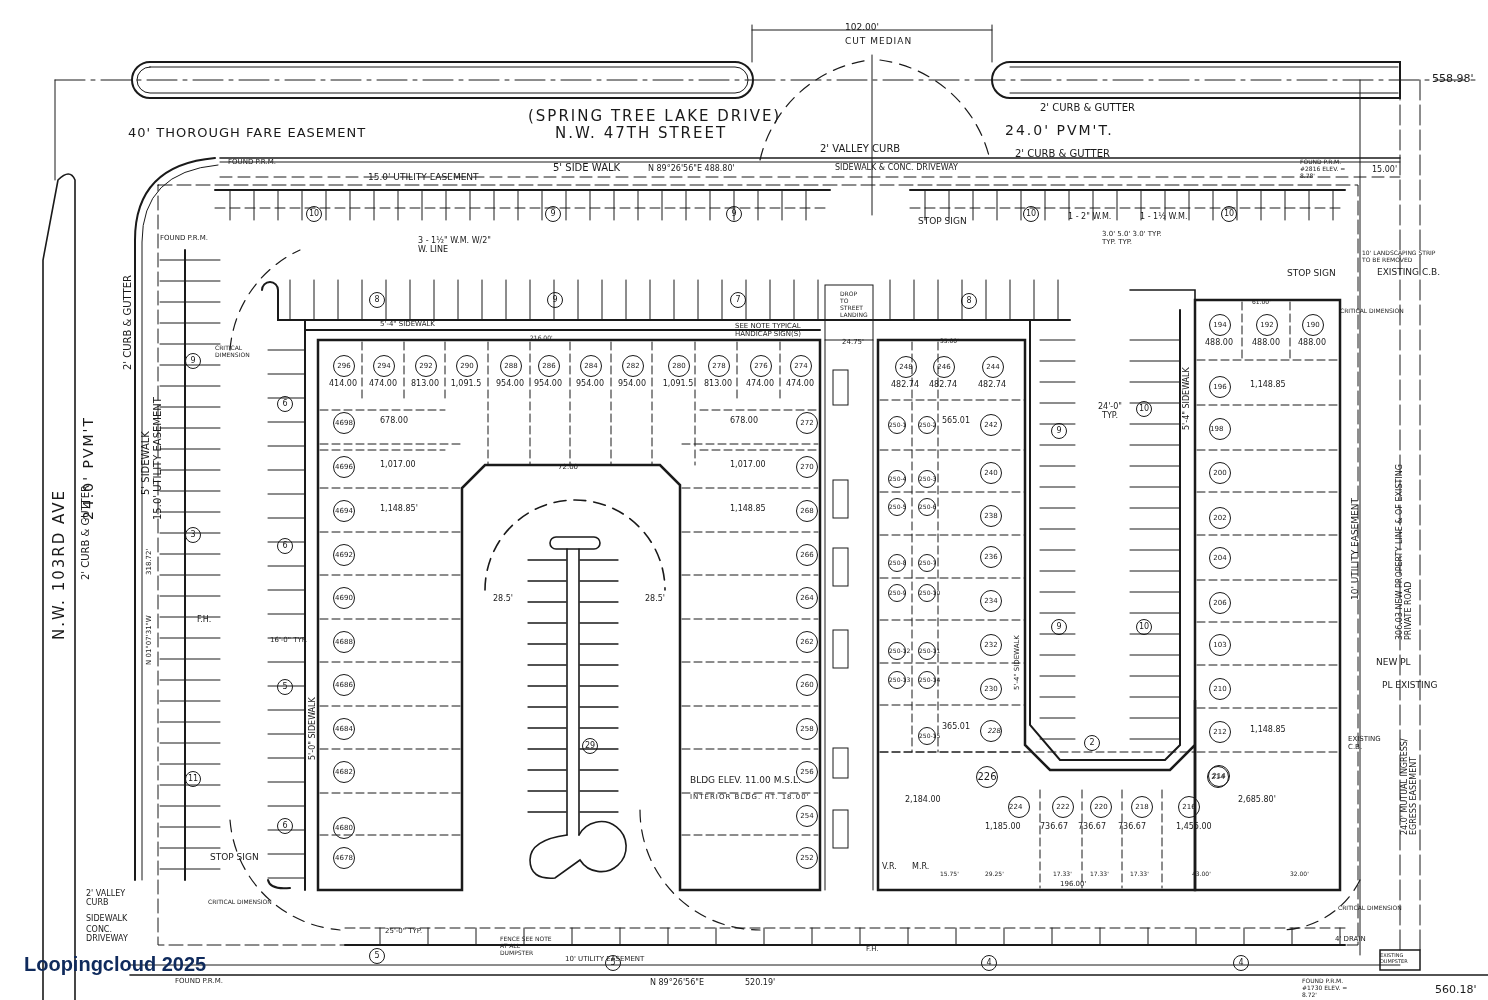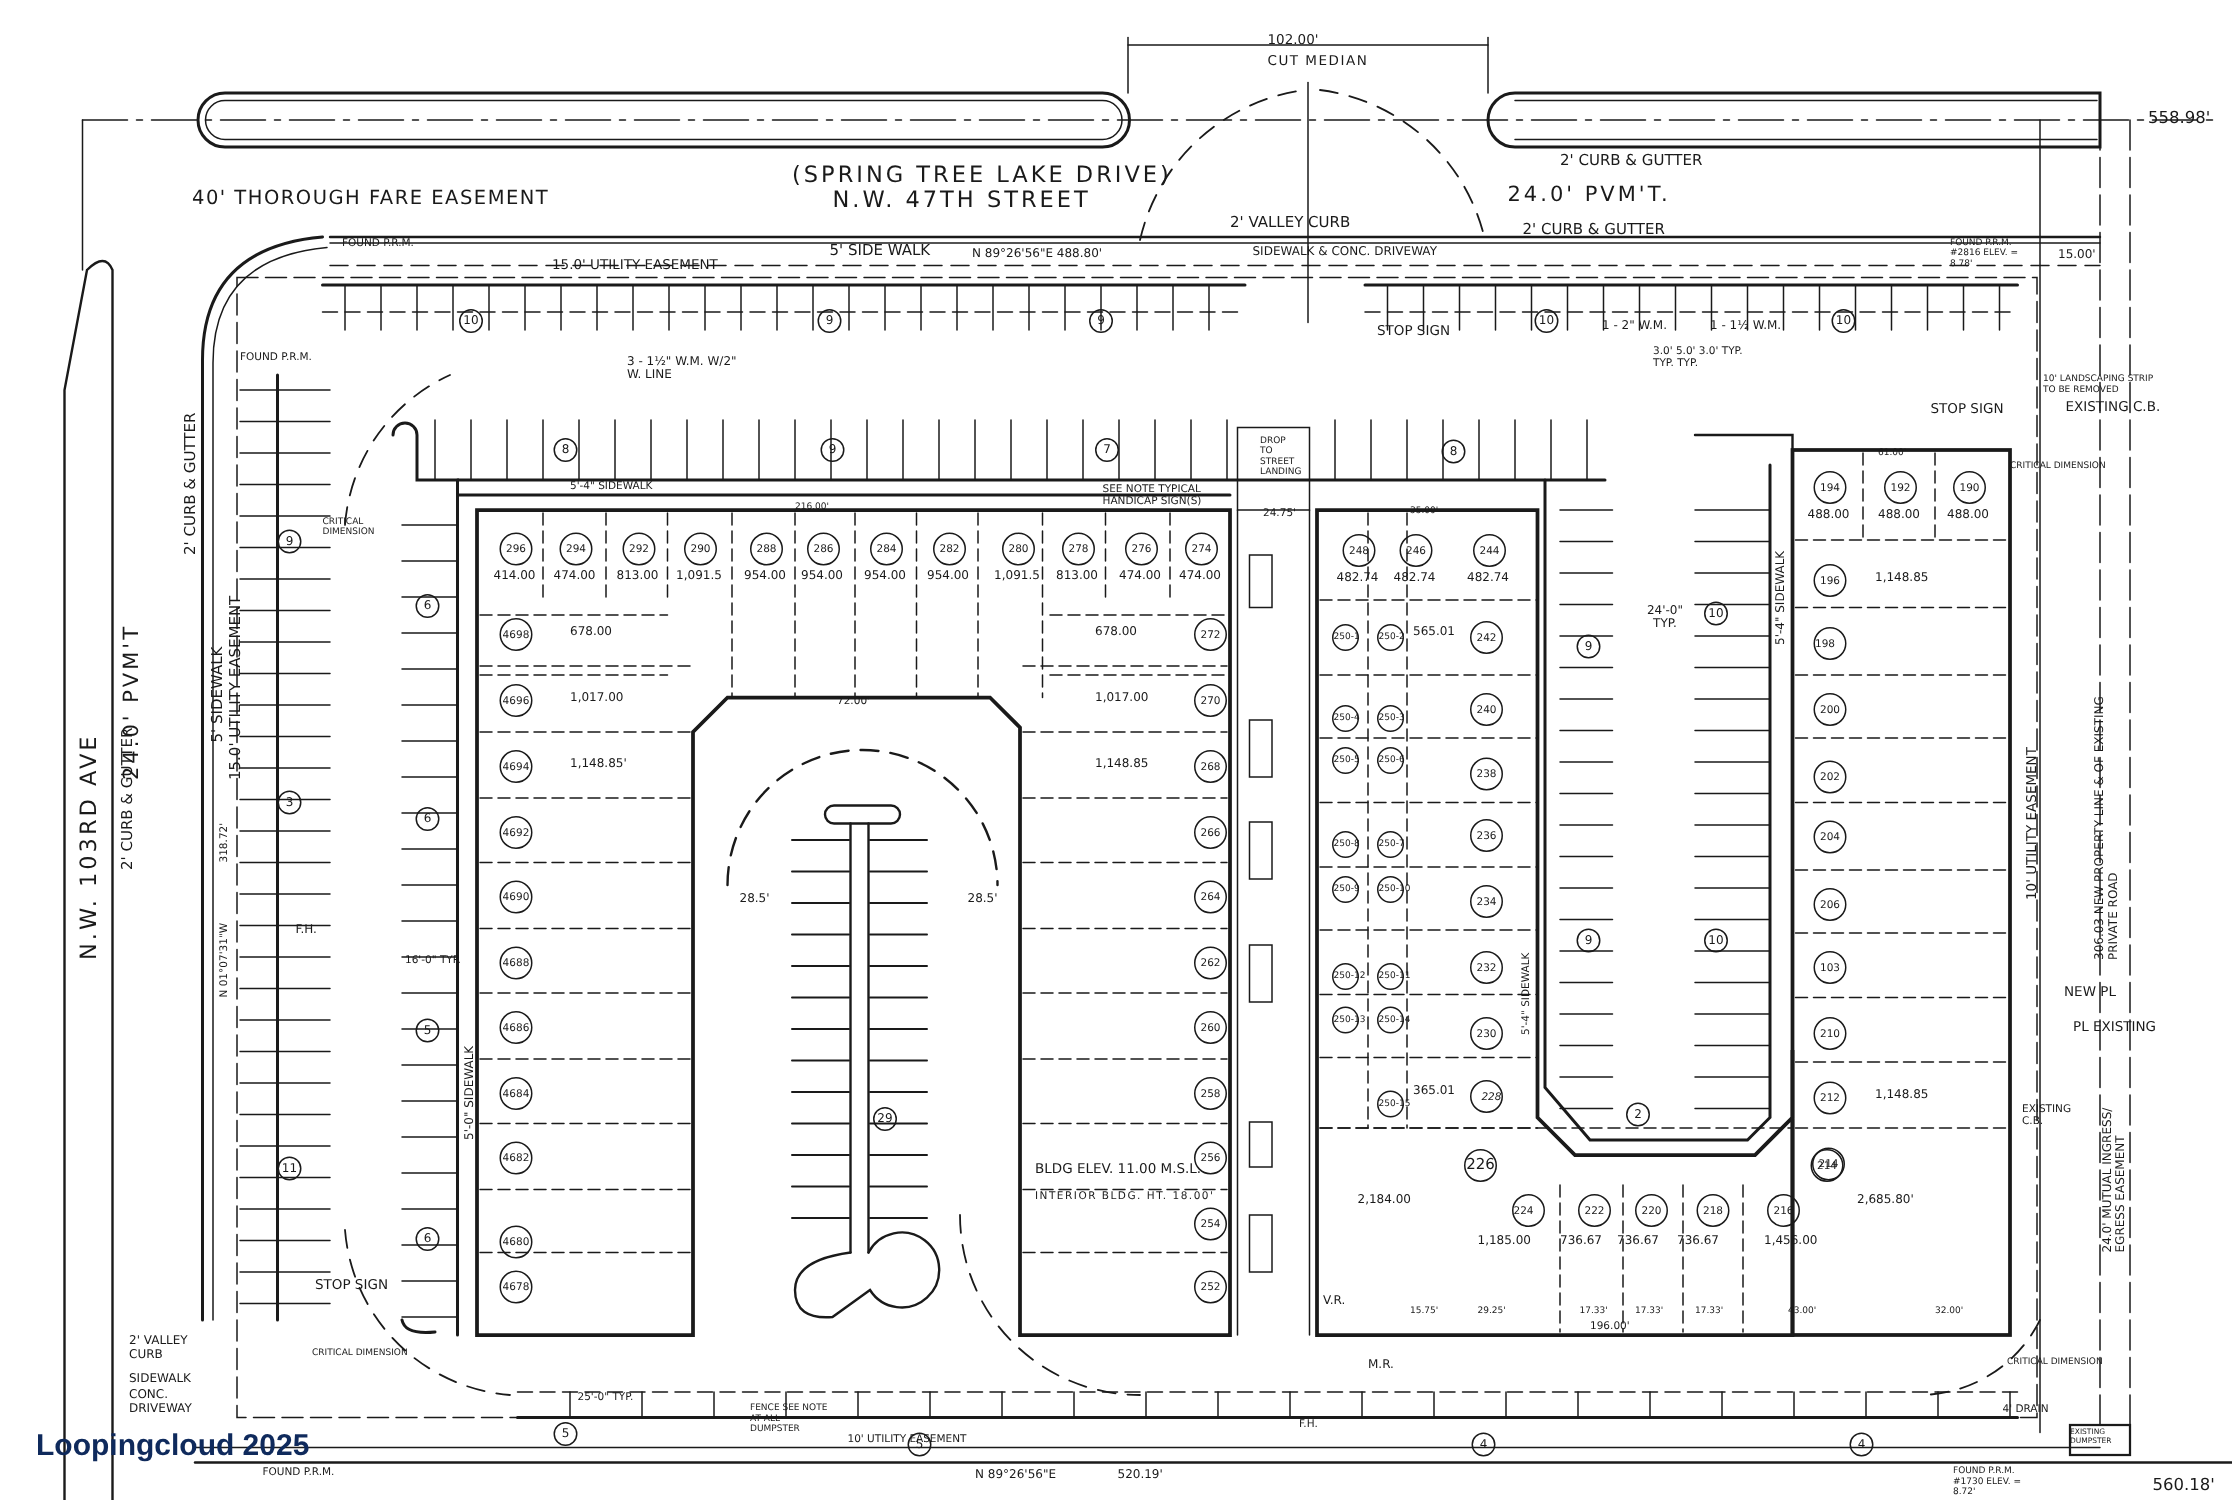--- a/index.html
+++ b/index.html
@@ -484,21 +484,21 @@
 <div class="lbl" style="left:500px;top:935px;font-size:6px;width:55px;white-space:normal;">FENCE SEE NOTE AT ALL DUMPSTER</div>
 <div class="lbl" style="left:866px;top:945px;font-size:7px;">F.H.</div>
 <div class="lbl" style="left:210px;top:852px;font-size:9px;">STOP SIGN</div>
 <div class="lbl" style="left:208px;top:898px;font-size:6px;">CRITICAL DIMENSION</div>
 <div class="lbl" style="left:86px;top:889px;font-size:8px;width:40px;white-space:normal;">2' VALLEY CURB</div>
 <div class="lbl" style="left:86px;top:914px;font-size:8px;">SIDEWALK</div>
 <div class="lbl" style="left:86px;top:925px;font-size:8px;width:45px;white-space:normal;">CONC. DRIVEWAY</div>
 <div class="lbl" style="left:175px;top:977px;font-size:7px;">FOUND P.R.M.</div>
 <div class="lbl" style="left:385px;top:927px;font-size:7px;">25'-0" TYP.</div>
 <div class="lbl" style="left:882px;top:862px;font-size:8px;">V.R.</div>
-<div class="lbl" style="left:912px;top:905px;font-size:8px;">M.R.</div>
+<div class="lbl" style="left:912px;top:862px;font-size:8px;">M.R.</div>
 <div class="lbl" style="left:1060px;top:880px;font-size:7px;">196.00'</div>
 
 
 <div id="units-layer">
       <div class="lbl" style="left: 333px; top: 355px; width: 20px; height: 20px; border: 1.3px solid rgb(26, 26, 26); border-radius: 50%; font-size: 7px; line-height: 20px; text-align: center;">296</div>
       <div class="lbl" style="left: 321px; top: 379px; font-size: 8px; width: 44px; text-align: center;">414.00</div>
       <div class="lbl" style="left: 373px; top: 355px; width: 20px; height: 20px; border: 1.3px solid rgb(26, 26, 26); border-radius: 50%; font-size: 7px; line-height: 20px; text-align: center;">294</div>
       <div class="lbl" style="left: 361px; top: 379px; font-size: 8px; width: 44px; text-align: center;">474.00</div>
       <div class="lbl" style="left: 415px; top: 355px; width: 20px; height: 20px; border: 1.3px solid rgb(26, 26, 26); border-radius: 50%; font-size: 7px; line-height: 20px; text-align: center;">292</div>
       <div class="lbl" style="left: 403px; top: 379px; font-size: 8px; width: 44px; text-align: center;">813.00</div>

